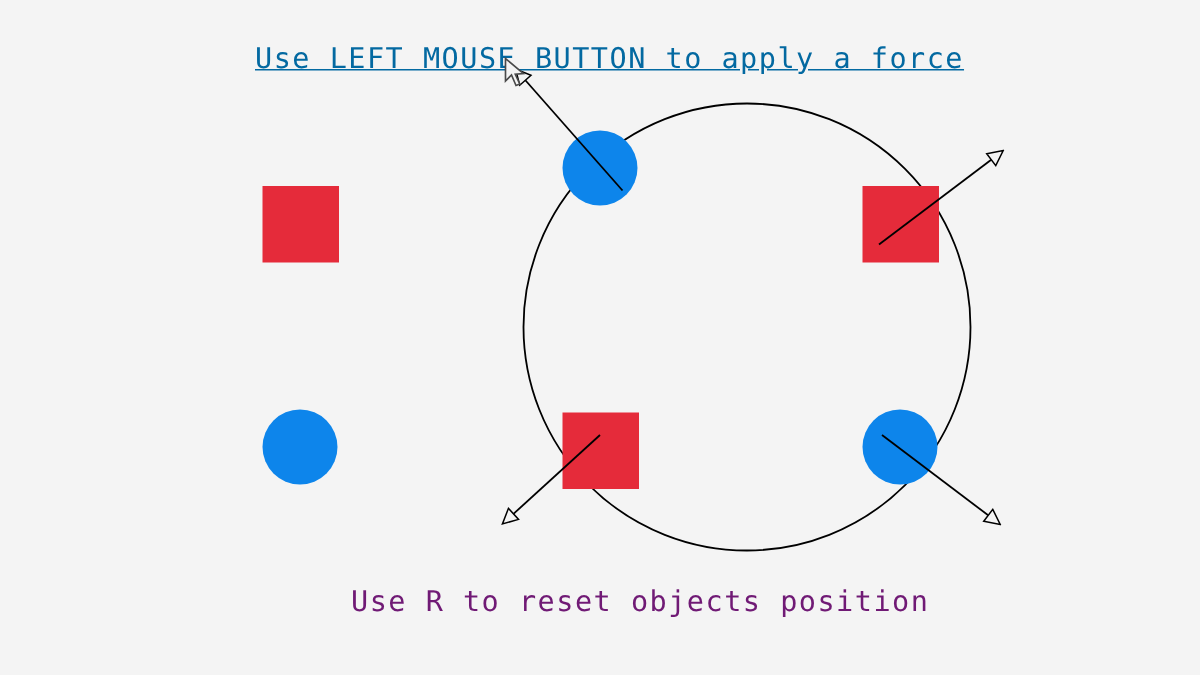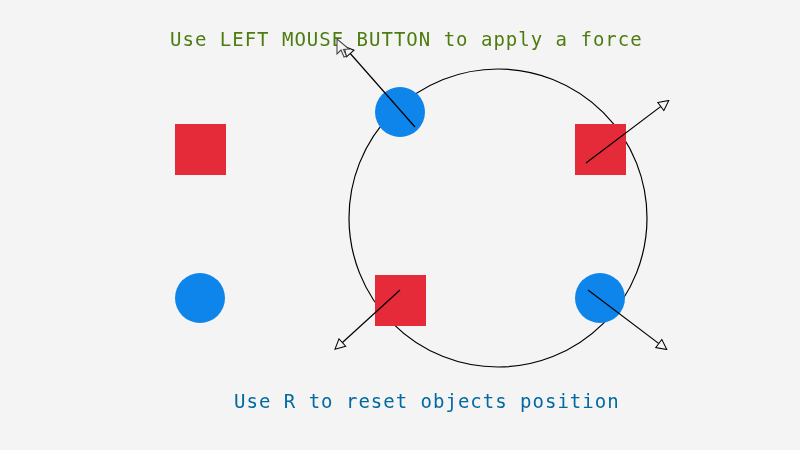--- a/index.html
+++ b/index.html
@@ -73,21 +73,21 @@
     <rect id="body-square-right" x="575" y="124" width="51" height="51" fill="#e52b3a"></rect>
     <rect id="body-square-bottom" x="375" y="275" width="51" height="51" fill="#e52b3a"></rect>
     <circle id="body-circle-bottom-right" cx="600" cy="298" r="25" fill="#0d85eb"></circle>
 
     <line id="vec-circle-top" x1="415" y1="127" x2="344.966183258414" y2="47.502153969010465" stroke="#000000" stroke-width="1.2" marker-end="url(#openArrow)"></line>
     <line id="vec-square-right" x1="586" y1="163" x2="667.2133910222841" y2="101.61778585525037" stroke="#000000" stroke-width="1.2" marker-end="url(#openArrow)"></line>
     <line id="vec-square-bottom" x1="400" y1="290" x2="336.43373506347996" y2="347.9574768538859" stroke="#000000" stroke-width="1.2" marker-end="url(#openArrow)"></line>
     <line id="vec-circle-bottom-right" x1="588" y1="290" x2="665.214044012308" y2="348.38135035076954" stroke="#000000" stroke-width="1.2" marker-end="url(#openArrow)"></line>
   </svg>
 
-  <div class="hud-text" id="hint-top" style="color: #4d7c0f;">Use LEFT MOUSE BUTTON to apply a force</div>
+  <div class="hud-text" id="hint-top" style="color: #0369a1; text-decoration: underline;">Use LEFT MOUSE BUTTON to apply a force</div>
 
-  <div class="hud-text" id="hint-bottom" style="color: #0369a1;">Use R to reset objects position</div>
+  <div class="hud-text" id="hint-bottom" style="color: #701a75;">Use R to reset objects position</div>
 
   <svg id="mouse-cursor" viewBox="0 0 16 22" xmlns="http://www.w3.org/2000/svg" style="left: 336px; top: 38px;">
     <path d="M 1 1 L 1 16 L 5 12 L 8 19 L 10.5 18 L 7.5 11.5 L 13 11 z" fill="#f4f4f4" stroke="#4a4a4a" stroke-width="1.1" stroke-linejoin="miter"></path>
   </svg>
 
 </div>
 
 </body></html>

